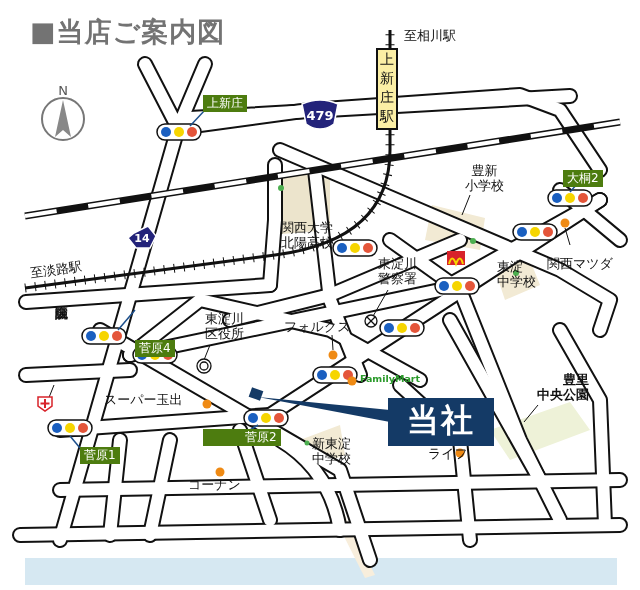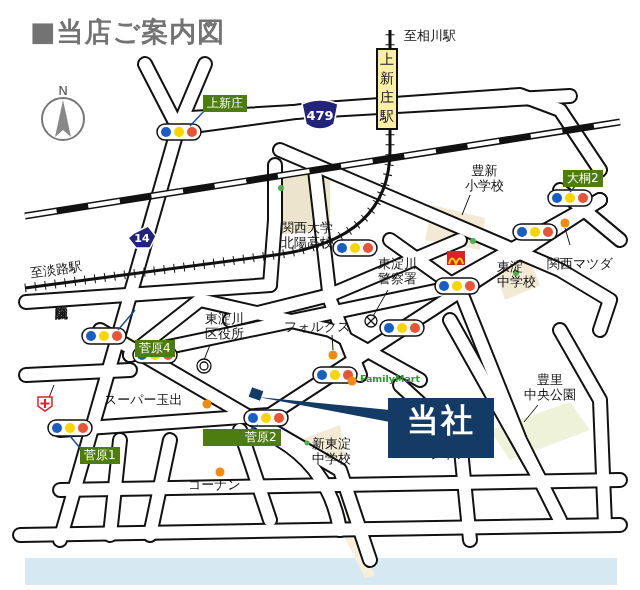--- a/index.html
+++ b/index.html
@@ -3,21 +3,21 @@
 <meta charset="utf-8">
 <style>
   html,body{margin:0;padding:0;background:#fff;}
   body{width:640px;height:590px;position:relative;overflow:hidden;font-family:"DejaVu Sans","Liberation Sans",sans-serif;}
   #map{position:absolute;left:0;top:0;}
   .lbl{position:absolute;font-size:13px;color:#111;line-height:15px;white-space:nowrap;}
   .vert{writing-mode:vertical-rl;letter-spacing:0;}
   .tag{position:absolute;background:#4d7c0f;color:#fff;font-size:12px;padding:1px 4px;line-height:15px;white-space:nowrap;}
   .title{position:absolute;left:30px;top:14px;font-size:27px;font-weight:bold;color:#737373;letter-spacing:1px;}
   .fm{position:absolute;font-size:9.5px;font-weight:bold;color:#2a9a2a;font-family:"DejaVu Sans",sans-serif;}
-  .company{position:absolute;left:388px;top:398px;width:106px;height:60px;background:#143a66;color:#fff;font-size:32px;font-weight:bold;text-align:center;line-height:44px;letter-spacing:2px;}
+  .company{position:absolute;left:388px;top:398px;width:106px;height:48px;background:#143a66;color:#fff;font-size:32px;font-weight:bold;text-align:center;line-height:44px;letter-spacing:2px;}
   .station{position:absolute;left:376px;top:48px;width:22px;height:82px;background:#fbefa5;border:2px solid #111;font-size:14px;line-height:19px;text-align:center;color:#111;box-sizing:border-box;}
 </style>
 </head>
 <body>
 
 <svg id="map" width="640" height="590" viewBox="0 0 640 590">
 
   <rect x="25" y="558" width="592" height="27" fill="#d6e8f2"></rect>
 
   <polygon points="270,178 330,172 330,230 270,235" fill="#ece4cc"></polygon>
@@ -278,21 +278,21 @@
     <div>中学校</div>
   </div>
 <div class="lbl" style="left:205px;top:311px;">
     <div>東淀川</div>
     <div>区役所</div>
   </div>
 <div class="lbl" style="left:284px;top:319px;">フォルクス</div>
 <div class="lbl vert" style="left:54px;top:296px;">医誠会病院</div>
 <div class="lbl" style="left:104px;top:392px;">スーパー玉出</div>
 <div class="fm" style="left:360px;top:373px;">FamilyMart</div>
-<div class="lbl" style="left:524px;top:372px;text-align:center;">
+<div class="lbl" style="left:537px;top:372px;text-align:right;font-weight:bold;">
     <div>豊里</div>
     <div>中央公園</div>
   </div>
 <div class="lbl" style="left:312px;top:436px;">
     <div>新東淀</div>
     <div>中学校</div>
   </div>
 <div class="lbl" style="left:428px;top:446px;">ライフ</div>
 <div class="lbl" style="left:188px;top:477px;">コーナン</div>
 

